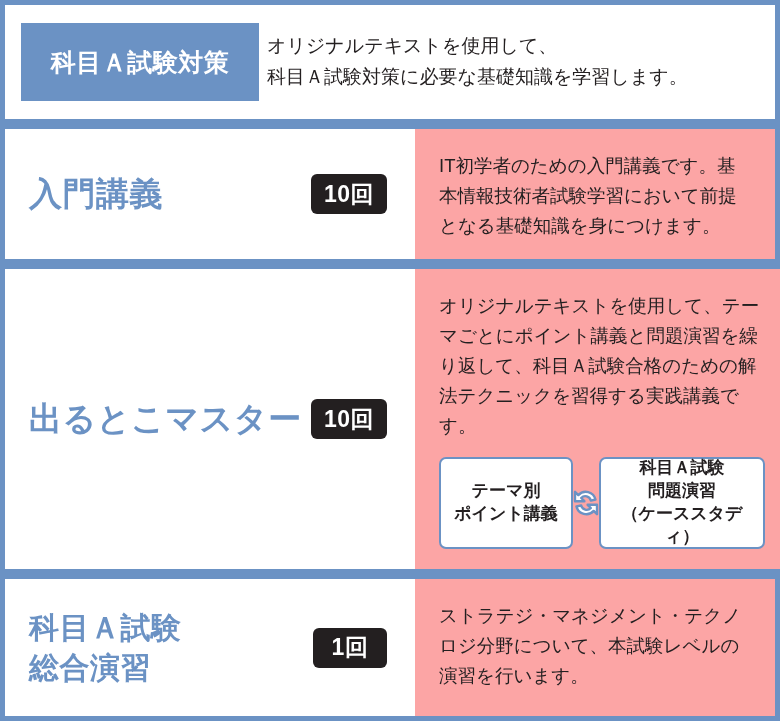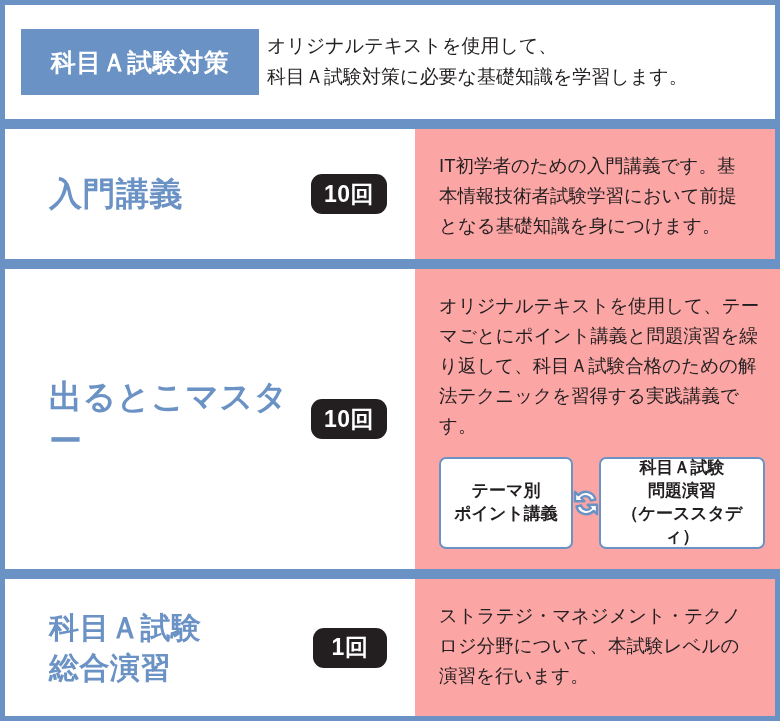--- a/index.html
+++ b/index.html
@@ -41,21 +41,21 @@
   .header-inner {
     display: flex;
     align-items: center;
     width: 100%;
     padding: 0 0 0 16px;
     box-sizing: border-box;
   }
   .header-badge {
     flex: 0 0 auto;
     width: 238px;
-    height: 66px;
+    height: 78px;
     background: #6b92c4;
     color: #ffffff;
     display: flex;
     align-items: center;
     justify-content: center;
     font-size: 25px;
     font-weight: bold;
     letter-spacing: 0.5px;
   }
   .header-desc {
@@ -67,21 +67,21 @@
     white-space: pre-line;
   }
 
   
   .course-row .left-pane {
     flex: 0 0 410px;
     background: #ffffff;
     display: flex;
     align-items: center;
     box-sizing: border-box;
-    padding-left: 44px;
+    padding-left: 24px;
     padding-right: 14px;
   }
   .course-row .right-pane {
     flex: 1 1 auto;
     background: #fca5a5;
     box-sizing: border-box;
     padding: 22px 22px 18px 24px;
     display: flex;
     flex-direction: column;
     justify-content: flex-start;
@@ -101,21 +101,21 @@
   }
 
   .count-badge {
     flex: 0 0 auto;
     min-width: 74px;
     height: 40px;
     padding: 0 13px;
     box-sizing: border-box;
     background: #231f20;
     color: #ffffff;
-    border-radius: 11px;
+    border-radius: 6px;
     font-size: 23px;
     font-weight: bold;
     display: flex;
     align-items: center;
     justify-content: center;
     letter-spacing: 0.5px;
     margin-right: 14px;
   }
 
   .desc-text {

